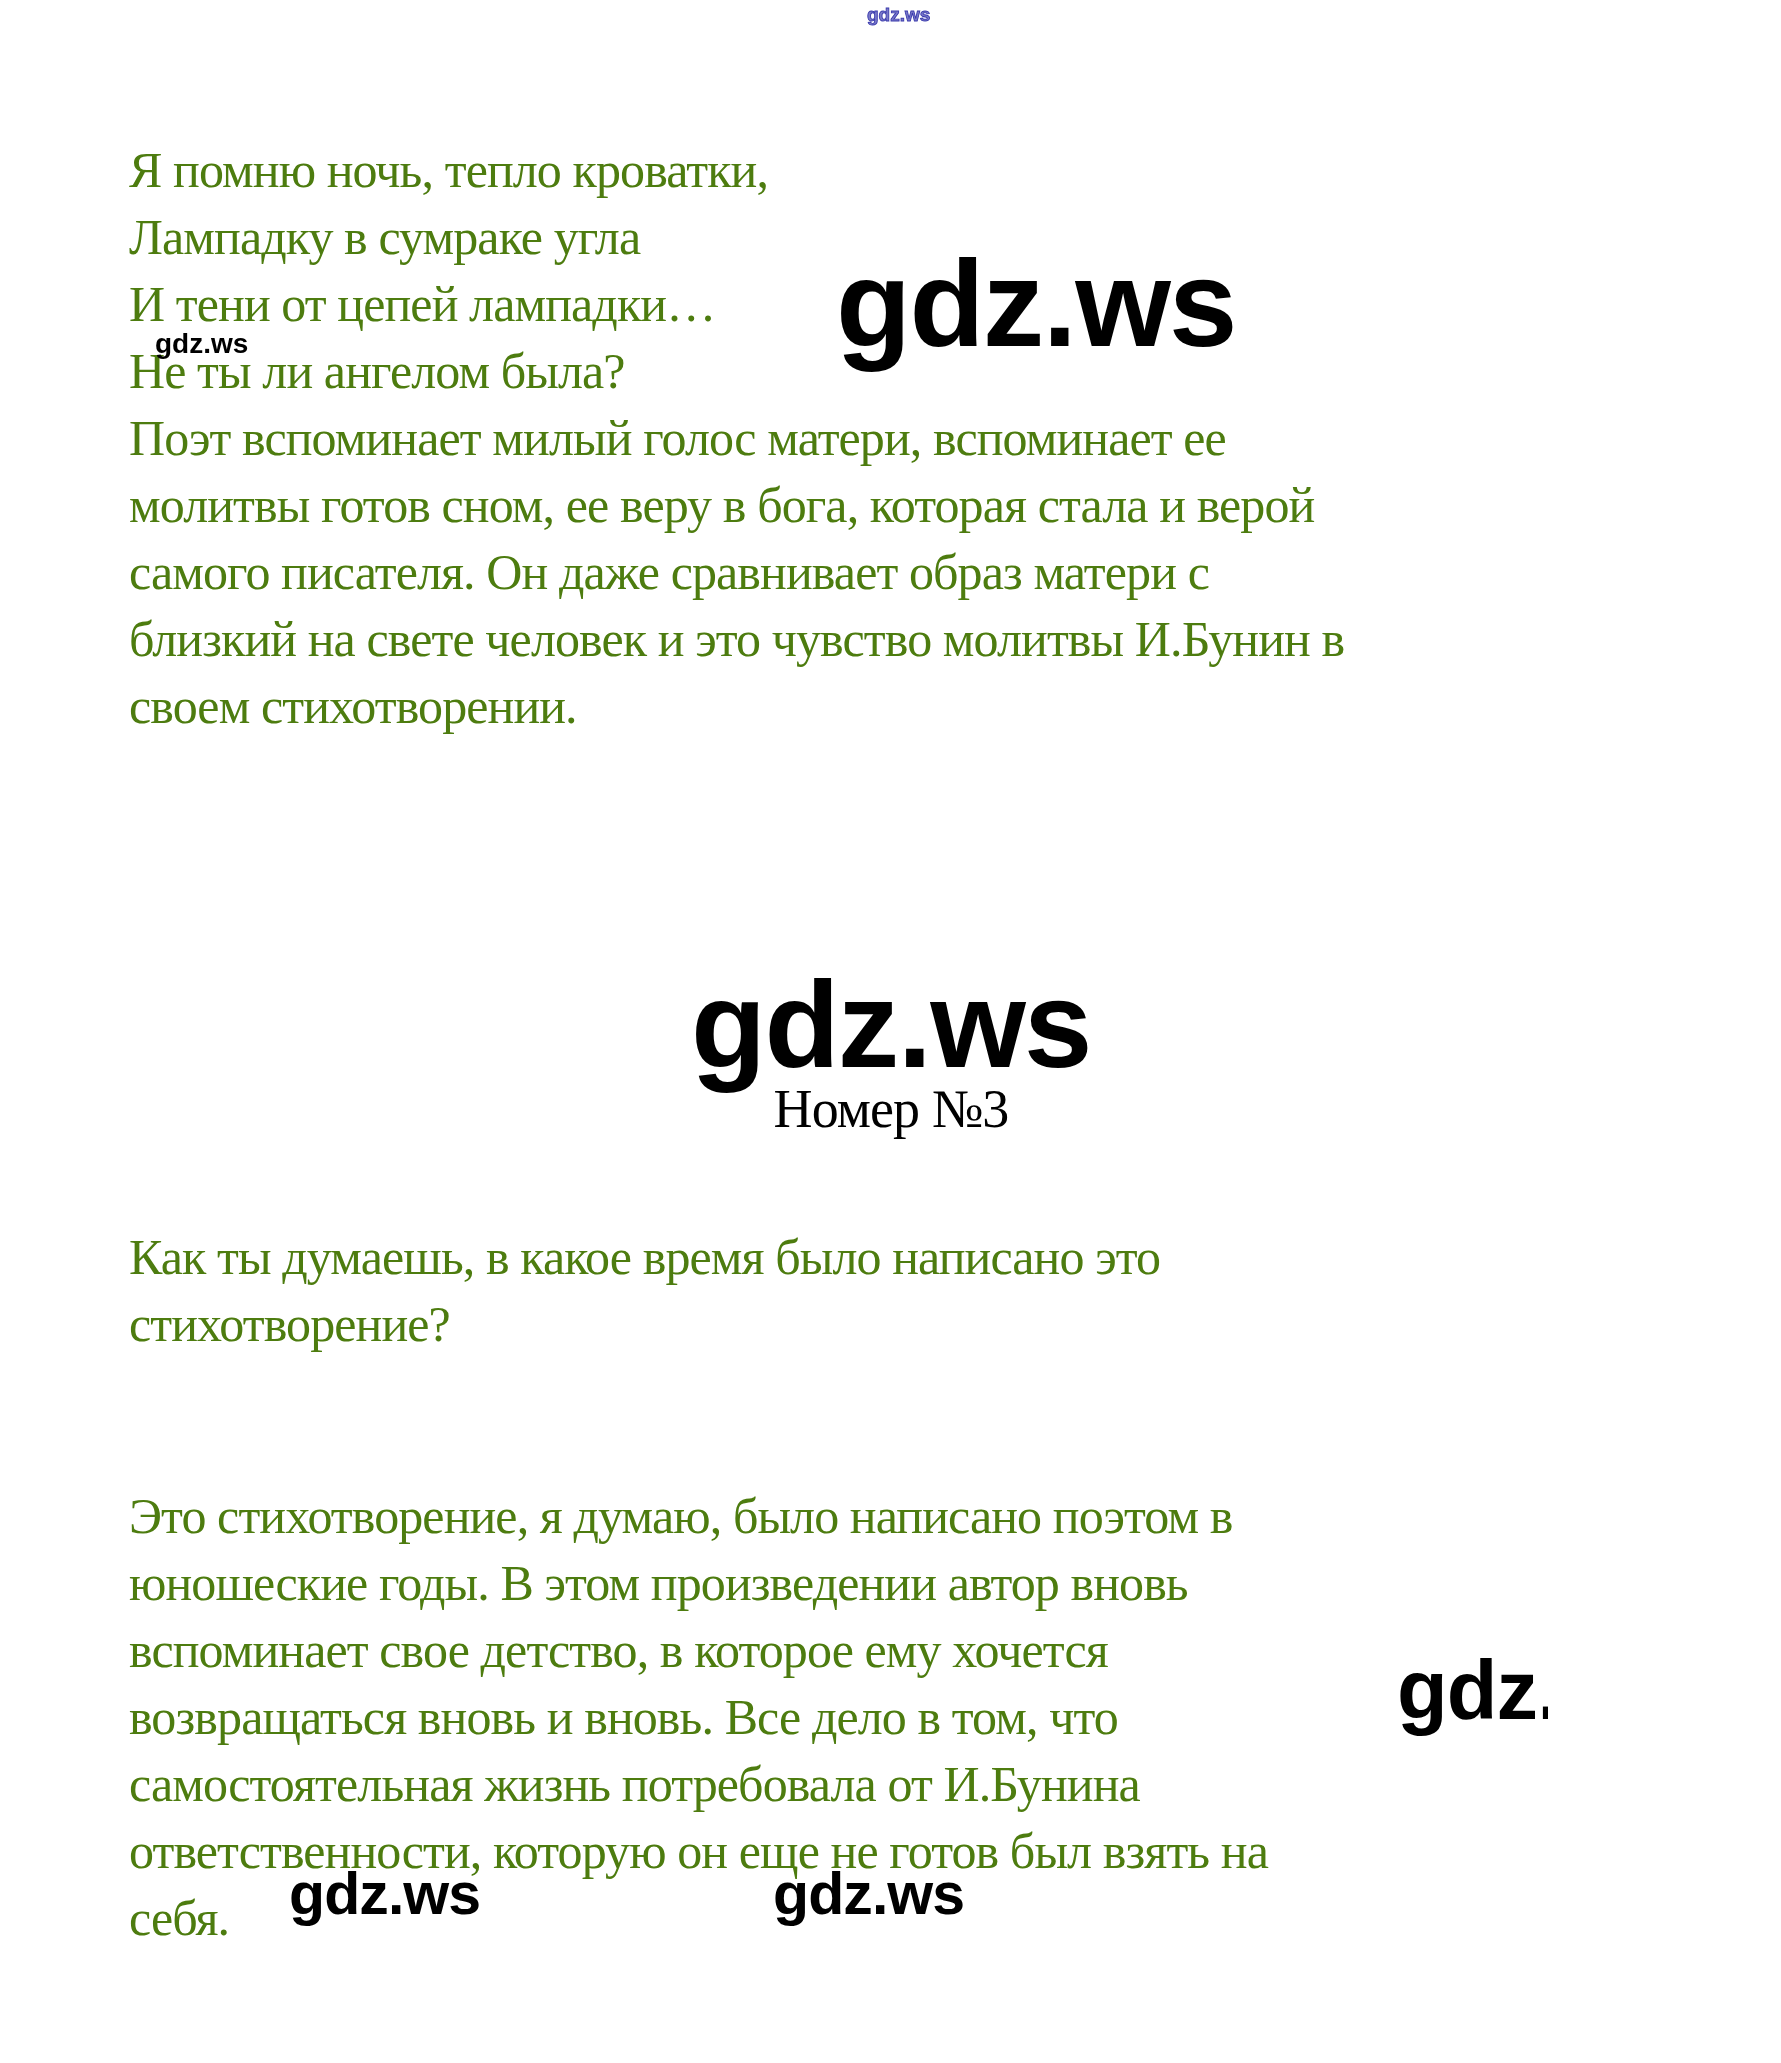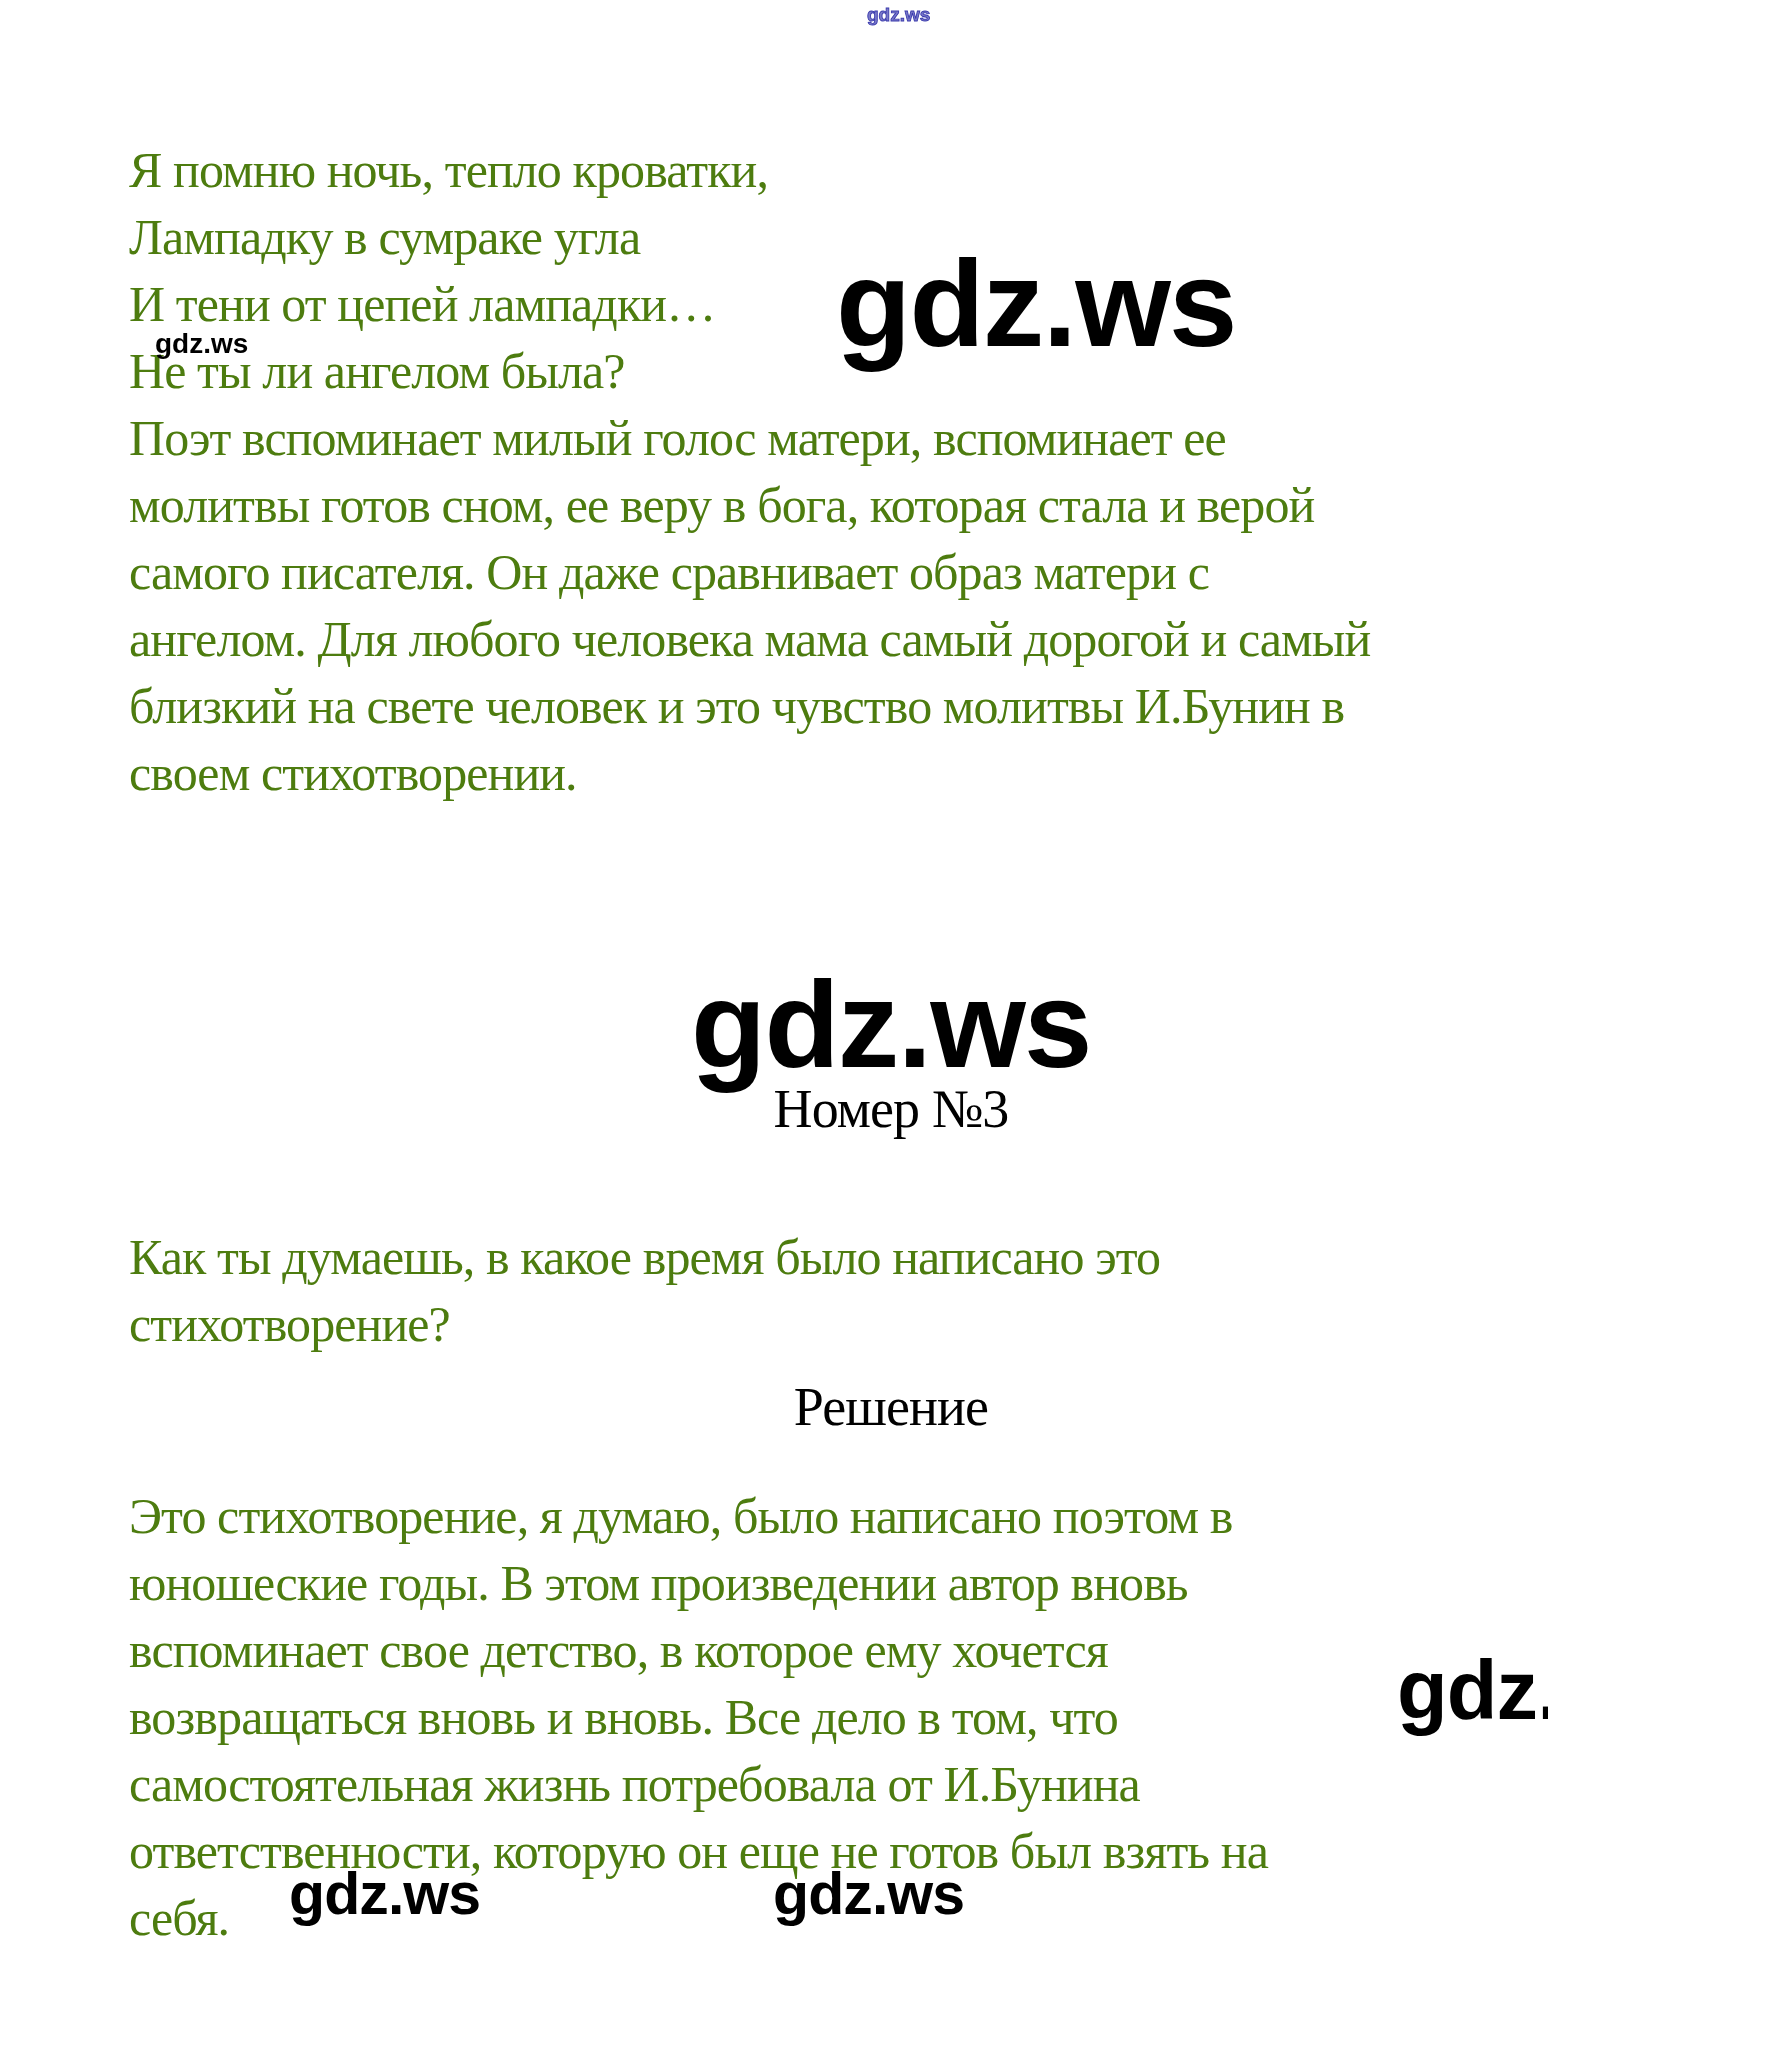--- a/index.html
+++ b/index.html
@@ -95,39 +95,37 @@
   <div class="wm wm-top-tiny">gdz.ws</div>
 
   <div class="serif-block" style="top:137px;">
     <div class="text-line">Я помню ночь, тепло кроватки,</div>
     <div class="text-line">Лампадку в сумраке угла</div>
     <div class="text-line">И тени от цепей лампадки…</div>
     <div class="text-line">Не ты ли ангелом была?</div>
     <div class="text-line">Поэт вспоминает милый голос матери, вспоминает ее</div>
     <div class="text-line">молитвы готов сном, ее веру в бога, которая стала и верой</div>
     <div class="text-line">самого писателя. Он даже сравнивает образ матери с</div>
-    <div class="text-line">ангелом. Для любого человека мама самый дорогой и самый</div>
     <div class="text-line">близкий на свете человек и это чувство молитвы И.Бунин в</div>
     <div class="text-line">своем стихотворении.</div>
   </div>
 
   <div class="wm wm-top-right">gdz.ws</div>
 
   <div class="wm wm-inline-small">gdz.ws</div>
 
   <div class="wm wm-center">gdz.ws</div>
 
   <div class="centered-heading" style="top:1076px;">Номер №3</div>
 
   <div class="serif-block" style="top:1180px;margin-top:44px;">
     <div class="text-line">Как ты думаешь, в какое время было написано это</div>
     <div class="text-line">стихотворение?</div>
   </div>
 
-  <div class="centered-heading" style="top:1374px;">Решение</div>
 
   <div class="serif-block" style="top:1483px;">
     <div class="text-line">Это стихотворение, я думаю, было написано поэтом в</div>
     <div class="text-line">юношеские годы. В этом произведении автор вновь</div>
     <div class="text-line">вспоминает свое детство, в которое ему хочется</div>
     <div class="text-line">возвращаться вновь и вновь. Все дело в том, что</div>
     <div class="text-line">самостоятельная жизнь потребовала от И.Бунина</div>
     <div class="text-line">ответственности, которую он еще не готов был взять на</div>
     <div class="text-line">себя.</div>
   </div>

